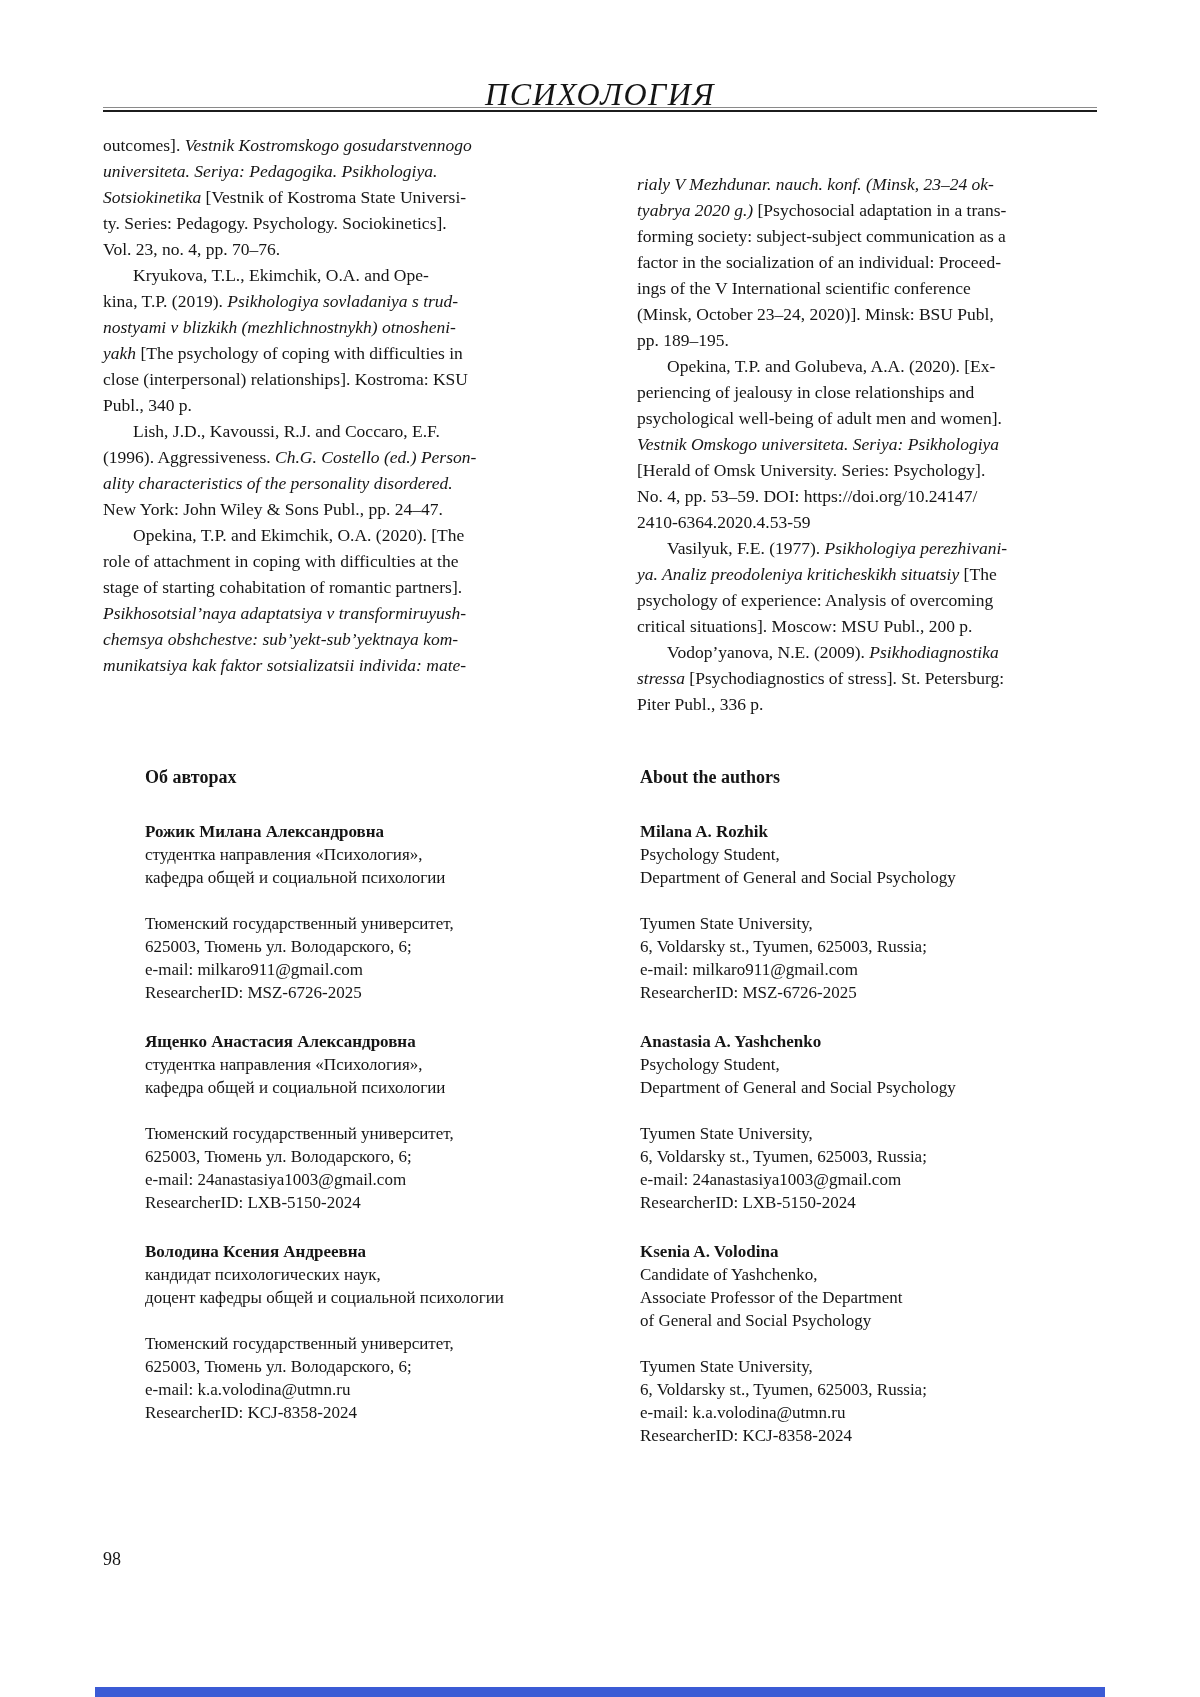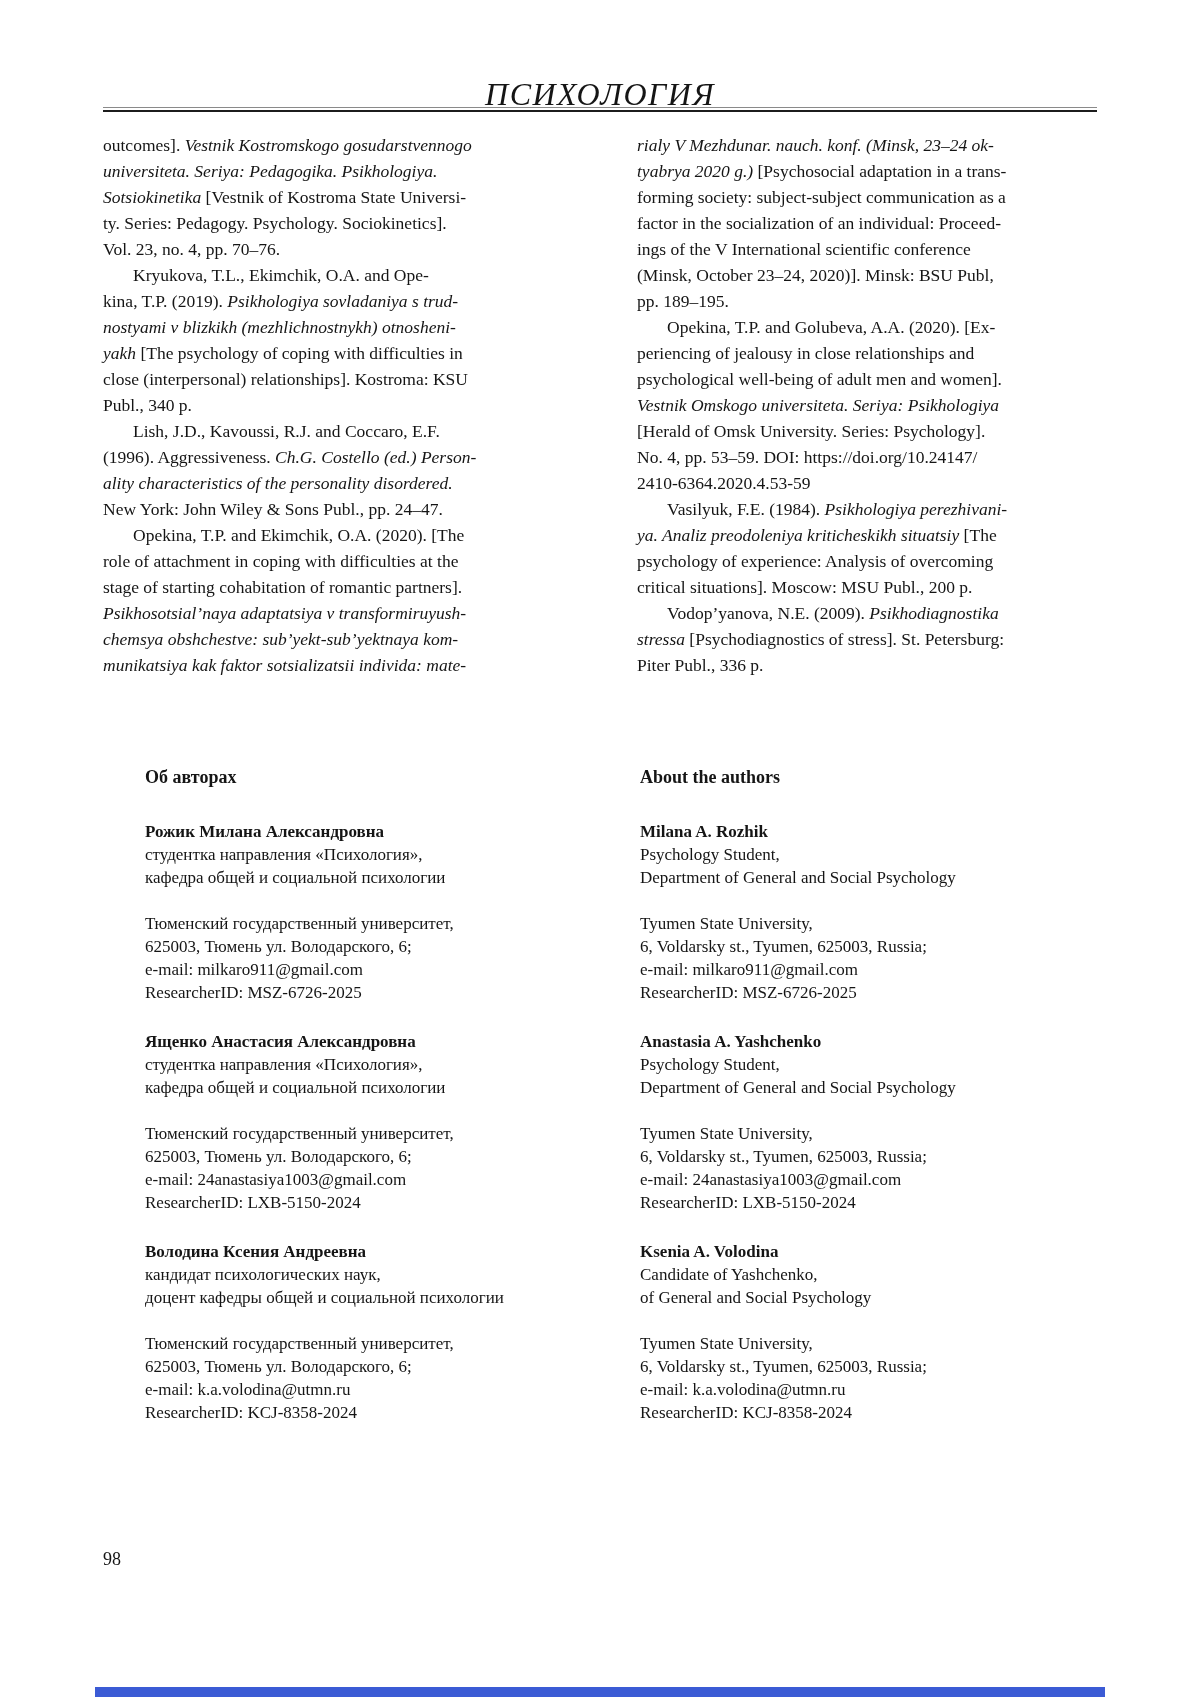--- a/index.html
+++ b/index.html
@@ -26,21 +26,21 @@
 
   .refs {
     position: absolute;
     top: 132px; left: 103px; width: 994px;
     display: flex;
     font-size: 17.5px;
     line-height: 26px;
   }
   .refcol { white-space: pre; }
   .refcol.left  { width: 484px; }
-  .refcol.right { width: 460px; margin-left: 50px; }
+  .refcol.right { width: 460px; margin-left: 50px; margin-top: 39px; }
   .ref-para { margin: 0; }
   .ref-para.indent { text-indent: 30px; }
   .it { font-style: italic; }
 
   .authors {
     position: absolute;
     top: 766px; left: 145px; width: 1000px;
     font-size: 17px;
     line-height: 23px;
   }
@@ -100,21 +100,21 @@
 forming society: subject-subject communication as a
 factor in the socialization of an individual: Proceed-
 ings of the V International scientific conference
 (Minsk, October 23–24, 2020)]. Minsk: BSU Publ,
 pp. 189–195.</span></div><div class="ref-para indent"><span>Opekina, T.P. and Golubeva, A.A. (2020). [Ex-
 periencing of jealousy in close relationships and
 psychological well-being of adult men and women].
 </span><span class="it">Vestnik Omskogo universiteta. Seriya: Psikhologiya</span><span>
 [Herald of Omsk University. Series: Psychology].
 No. 4, pp. 53–59. DOI: https://doi.org/10.24147/
-2410-6364.2020.4.53-59</span></div><div class="ref-para indent"><span>Vasilyuk, F.E. (1984). </span><span class="it">Psikhologiya perezhivani-
+2410-6364.2020.4.53-59</span></div><div class="ref-para indent"><span>Vasilyuk, F.E. (1977). </span><span class="it">Psikhologiya perezhivani-
 ya. Analiz preodoleniya kriticheskikh situatsiy</span><span> [The
 psychology of experience: Analysis of overcoming
 critical situations]. Moscow: MSU Publ., 200 p.</span></div><div class="ref-para indent"><span>Vodop’yanova, N.E. (2009). </span><span class="it">Psikhodiagnostika
 stressa</span><span> [Psychodiagnostics of stress]. St. Petersburg:
 Piter Publ., 336 p.</span></div></div>
   </div>
 
   <div class="authors">
     <div class="authors-headrow">
       <div class="cell-ru">Об авторах</div>
@@ -177,20 +177,21 @@
             <div class="a-aff">
               <div>Тюменский государственный университет,</div>
               <div>625003, Тюмень ул. Володарского, 6;</div>
               <div>e-mail: k.a.volodina@utmn.ru</div>
               <div>ResearcherID: KCJ-8358-2024</div>
             </div>
           </div>
           <div class="cell-en">
             <div class="a-name">Ksenia A. Volodina</div>
             <div>Candidate of Yashchenko,</div>
+            <div>Associate Professor of the Department</div>
             <div>of General and Social Psychology</div>
             <div class="a-aff">
               <div>Tyumen State University,</div>
               <div>6, Voldarsky st., Tyumen, 625003, Russia;</div>
               <div>e-mail: k.a.volodina@utmn.ru</div>
               <div>ResearcherID: KCJ-8358-2024</div>
             </div>
           </div>
         </div>
       </div>

